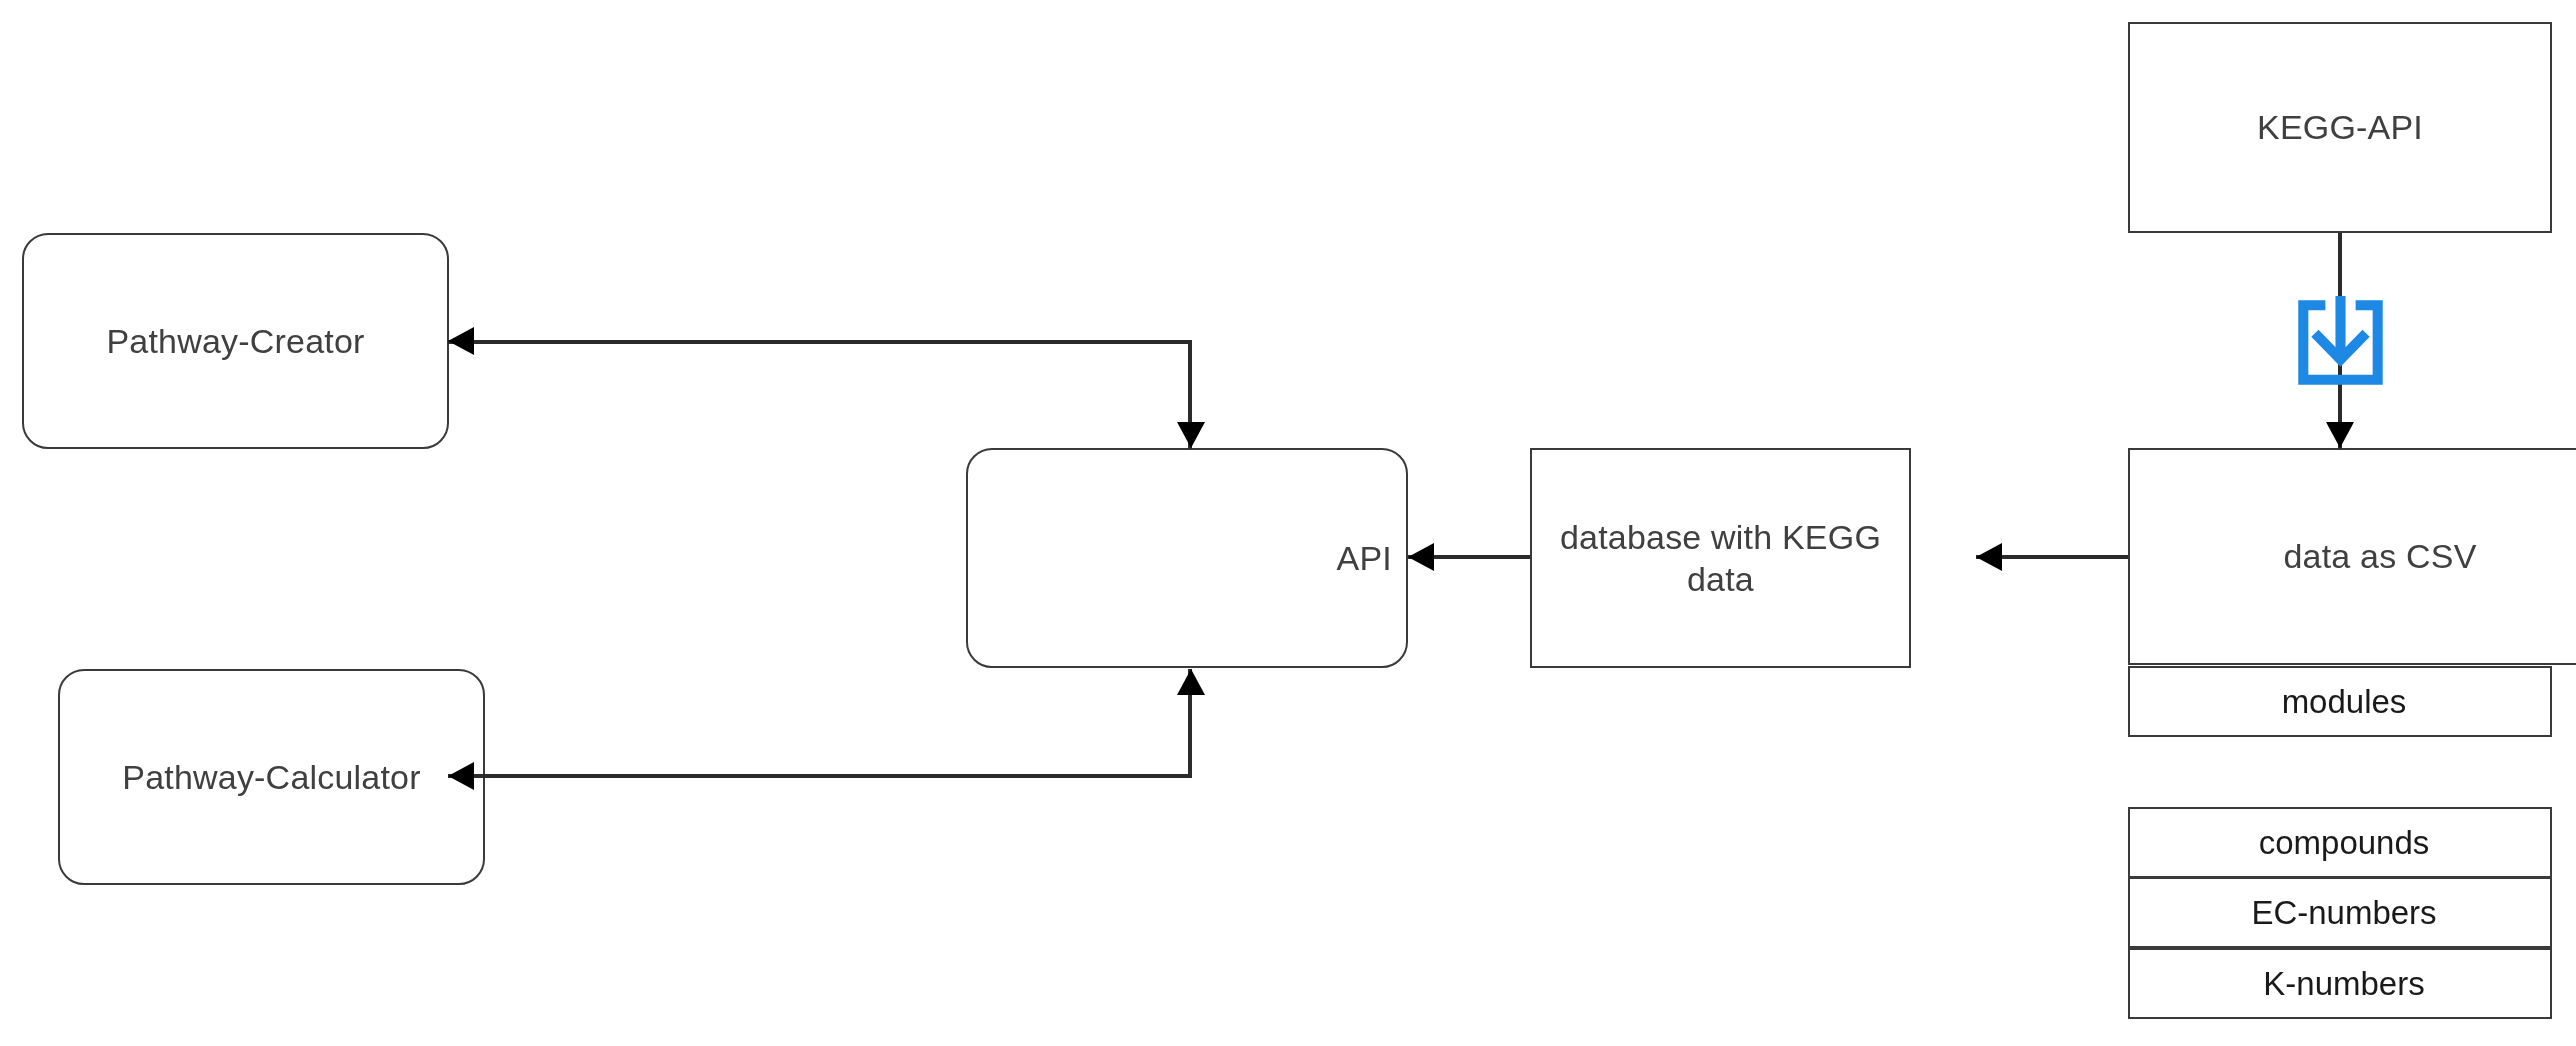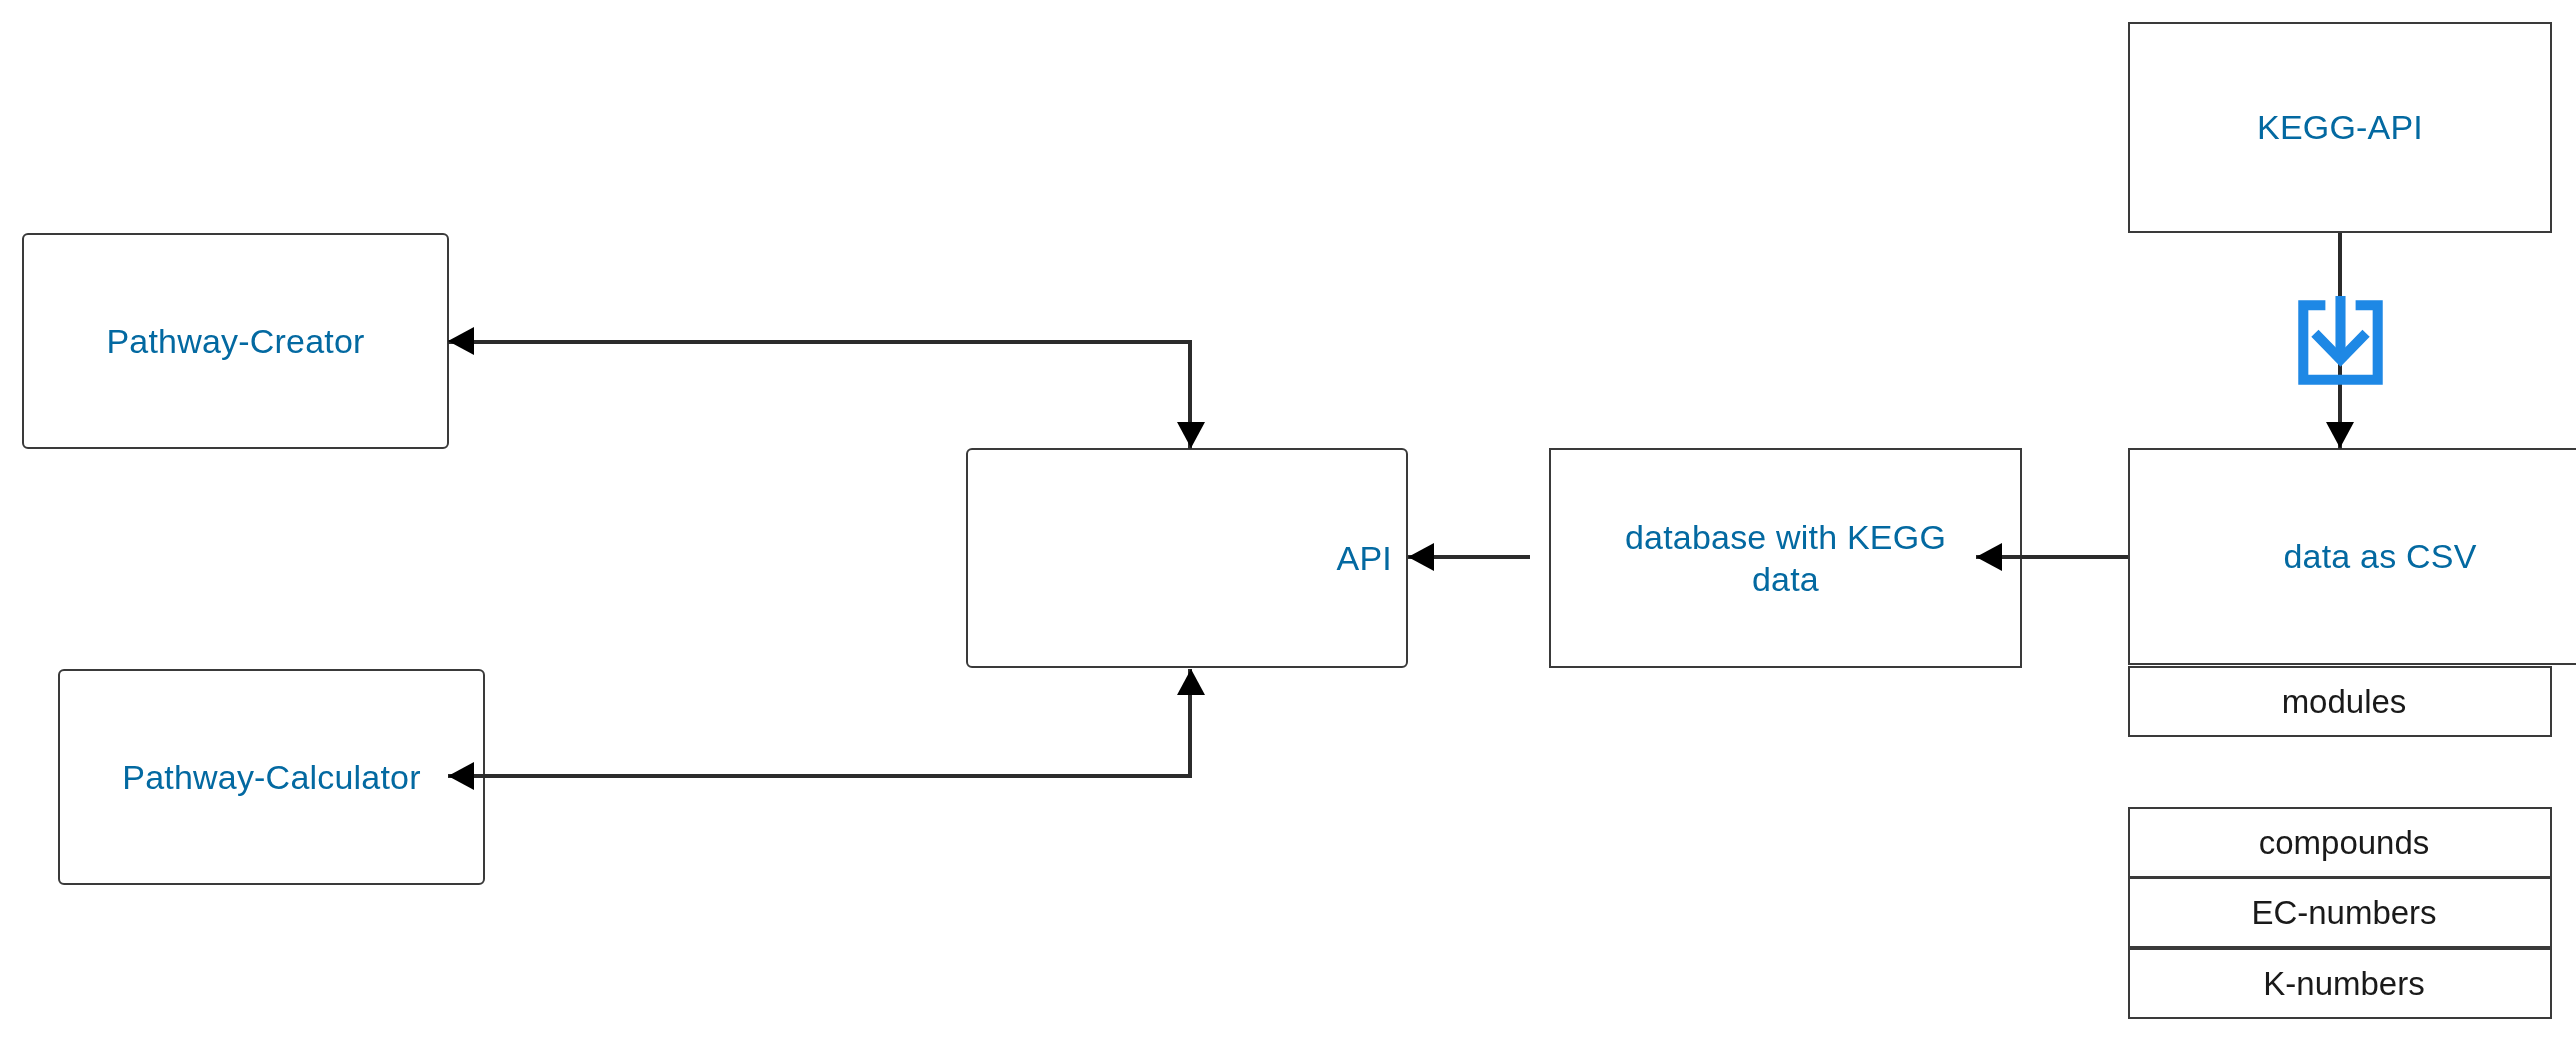--- a/index.html
+++ b/index.html
@@ -24,28 +24,28 @@
   
   .node {
     position: absolute;
     box-sizing: border-box;
     background: #ffffff;
     border: 2.3px solid #3a3a3a;
     display: flex;
     align-items: center;
     justify-content: center;
     text-align: center;
-    color: #0369a1;
+    color: #404040;
     font-size: 34px;
     line-height: 1.25;
     letter-spacing: 0.2px;
     padding: 4.7px 14px;
   }
   .node.rounded {
-    border-radius: 6px;
+    border-radius: 26px;
   }
   .node .label {
     display: block;
     white-space: pre-line;
   }
 
   
   .list-row {
     position: absolute;
     box-sizing: border-box;
@@ -105,21 +105,21 @@
   </div>
 
   <div class="node rounded" style="left:22px; top:669px; width:427px; height:216px;margin-left:36px;">
     <span class="label">Pathway-Calculator</span>
   </div>
 
   <div class="node rounded" style="left:966px; top:448px; width:442px; height:220px;justify-content:flex-end;">
     <span class="label">API</span>
   </div>
 
-  <div class="node" style="left:1530px; top:448px; width:473px; height:220px;margin-left:19px;">
+  <div class="node" style="left:1530px; top:448px; width:381px; height:220px;">
     <span class="label">database with KEGG
 data</span>
   </div>
 
   <div class="node" style="left:2128px; top:22px; width:424px; height:211px;">
     <span class="label">KEGG-API</span>
   </div>
 
   <div class="node" style="left:2128px; top:448px; width:504px; height:217px;">
     <span class="label">data as CSV</span>

